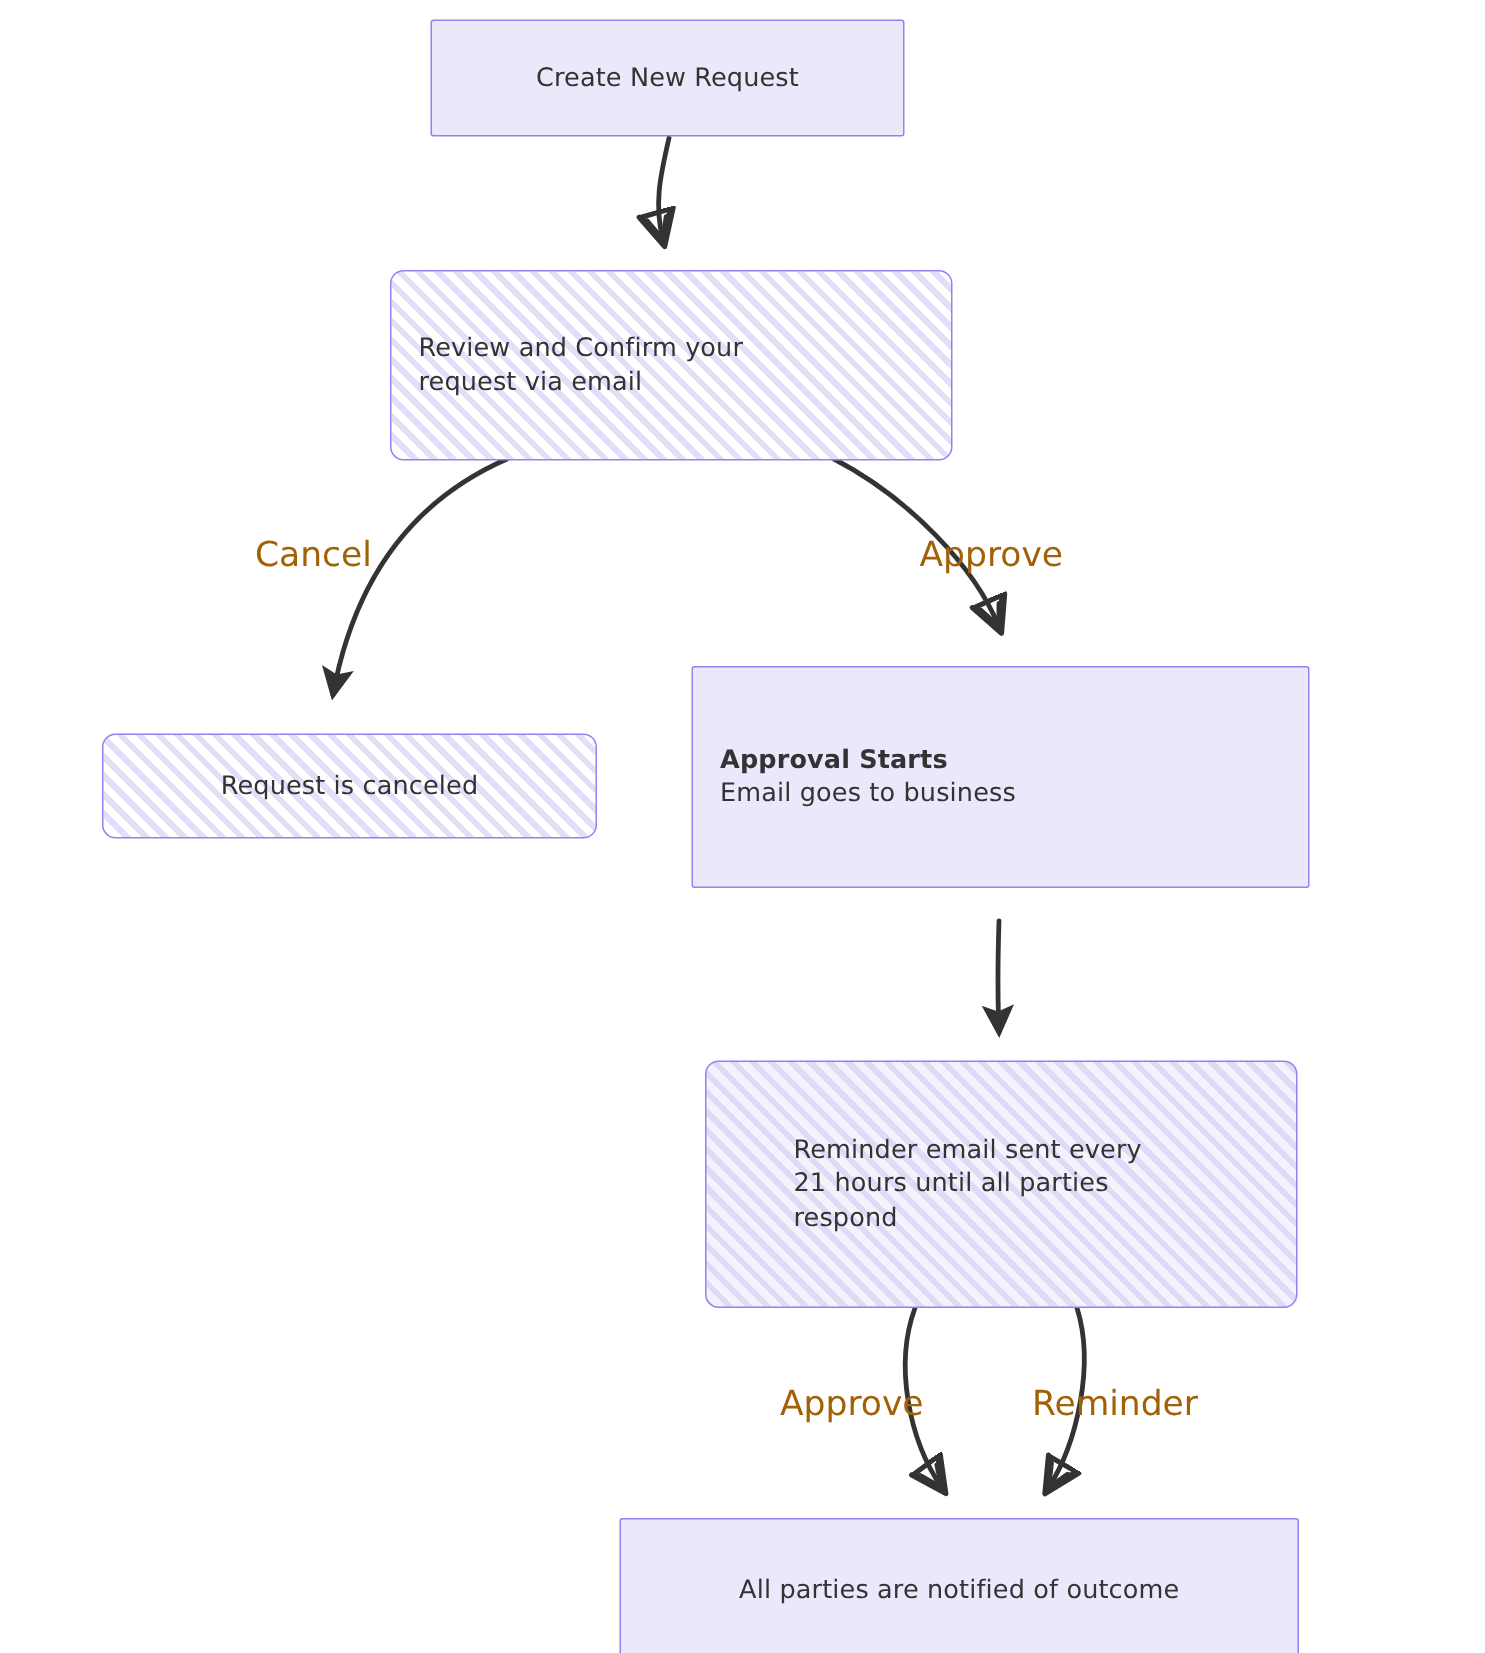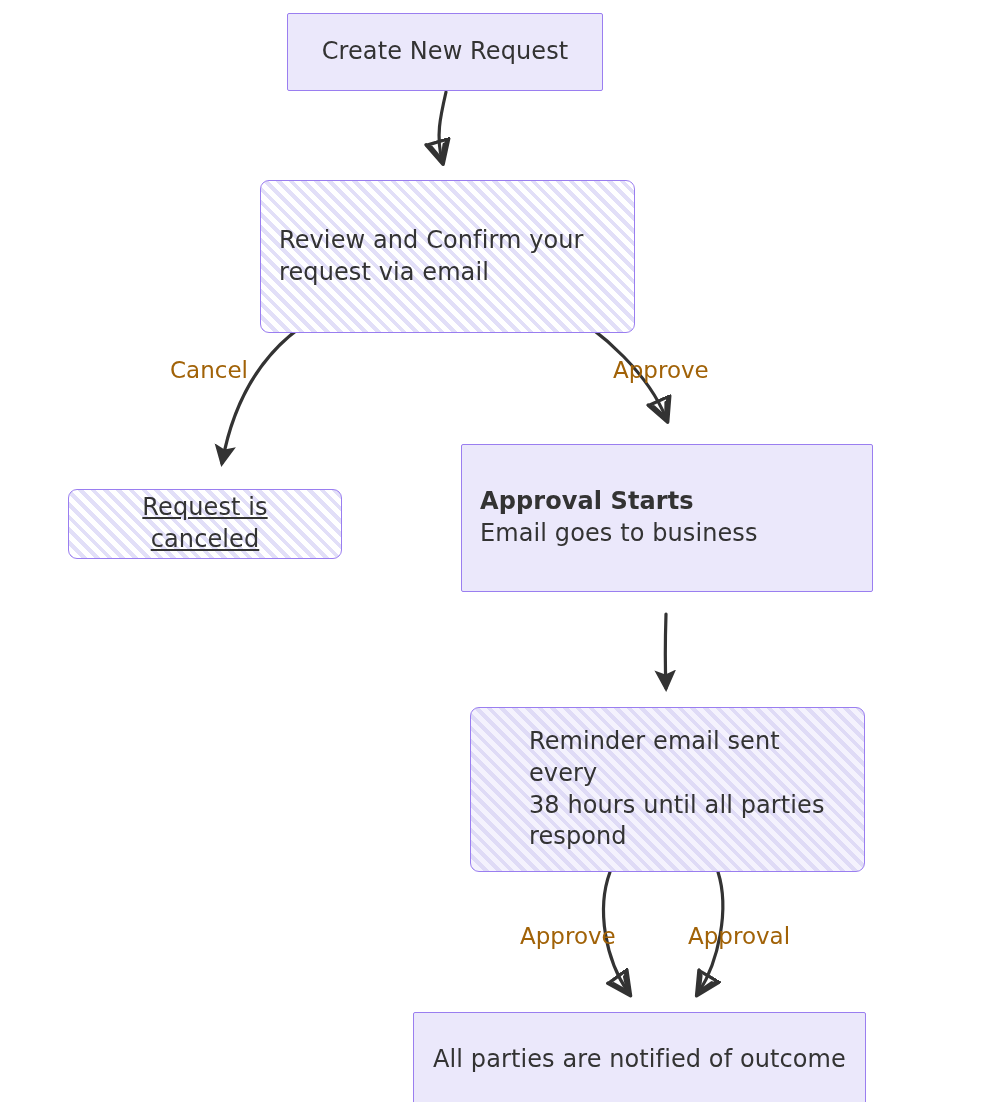--- a/index.html
+++ b/index.html
@@ -38,21 +38,21 @@
 
   
   .node {
     position: absolute;
     z-index: 2;
     box-sizing: border-box;
     border: 1.7px solid #9a7ef0;
     display: flex;
     align-items: center;
     color: #333333;
-    font-size: 24px;
+    font-size: 17px;
     line-height: 1.32;
     letter-spacing: .1px;
   }
   .node .node-text {
     padding: 0 18px;
     width: 100%;
   }
 
   
   .fill-solid {
@@ -131,55 +131,55 @@
       <path d="M 718 872 C 730 910, 718 962, 699 992" marker-end="url(#arrowSketch)"></path>
     </g>
   </svg>
 
   <div class="node fill-solid corner-sharp text-center" style="left:287px; top:13px; width:316px; height:78px;">
     <div class="node-text">
       <span class="line-normal">Create New Request</span>
     </div>
   </div>
 
-  <div class="node fill-hatch-white corner-round text-left" style="left:260px; top:180px; width:375px; height:153px;">
+  <div class="node fill-hatch-white corner-round text-left" style="left:260px; top:180px; width:375px; height:127px;">
     <div class="node-text">
       <span class="line-normal">Review and Confirm your</span>
       <span class="line-normal">request via email</span>
     </div>
   </div>
 
-  <div class="node fill-hatch-white corner-round text-center" style="left:68px; top:489px; width:274px; height:70px;text-decoration:underline;">
+  <div class="node fill-hatch-white corner-round text-center" style="left:68px; top:489px; width:330px; height:70px;">
     <div class="node-text">
       <span class="line-normal">Request is canceled</span>
     </div>
   </div>
 
   <div class="node fill-solid corner-sharp text-left" style="left:461px; top:444px; width:412px; height:148px;">
     <div class="node-text">
       <span class="line-strong">Approval Starts</span>
       <span class="line-normal">Email goes to business</span>
     </div>
   </div>
 
   <div class="node fill-hatch-lav corner-round text-left" style="left:470px; top:707px; width:395px; height:165px;">
     <div class="node-text">
       <span class="line-normal">Reminder email sent every</span>
-      <span class="line-normal">38 hours until all parties</span>
+      <span class="line-normal">21 hours until all parties</span>
       <span class="line-normal">respond</span>
     </div>
   </div>
 
   <div class="node fill-solid corner-sharp text-center" style="left:413px; top:1012px; width:453px; height:96px;">
     <div class="node-text">
       <span class="line-normal">All parties are notified of outcome</span>
     </div>
   </div>
 
   <div class="edge-label" style="left:170px; top:357px;">Cancel</div>
 
   <div class="edge-label" style="left:613px; top:357px;">Approve</div>
 
   <div class="edge-label" style="left:520px; top:923px;">Approve</div>
 
-  <div class="edge-label" style="left:688px; top:923px;">Approval</div>
+  <div class="edge-label" style="left:688px; top:923px;">Reminder</div>
 
 </div>
 
 </body></html>

